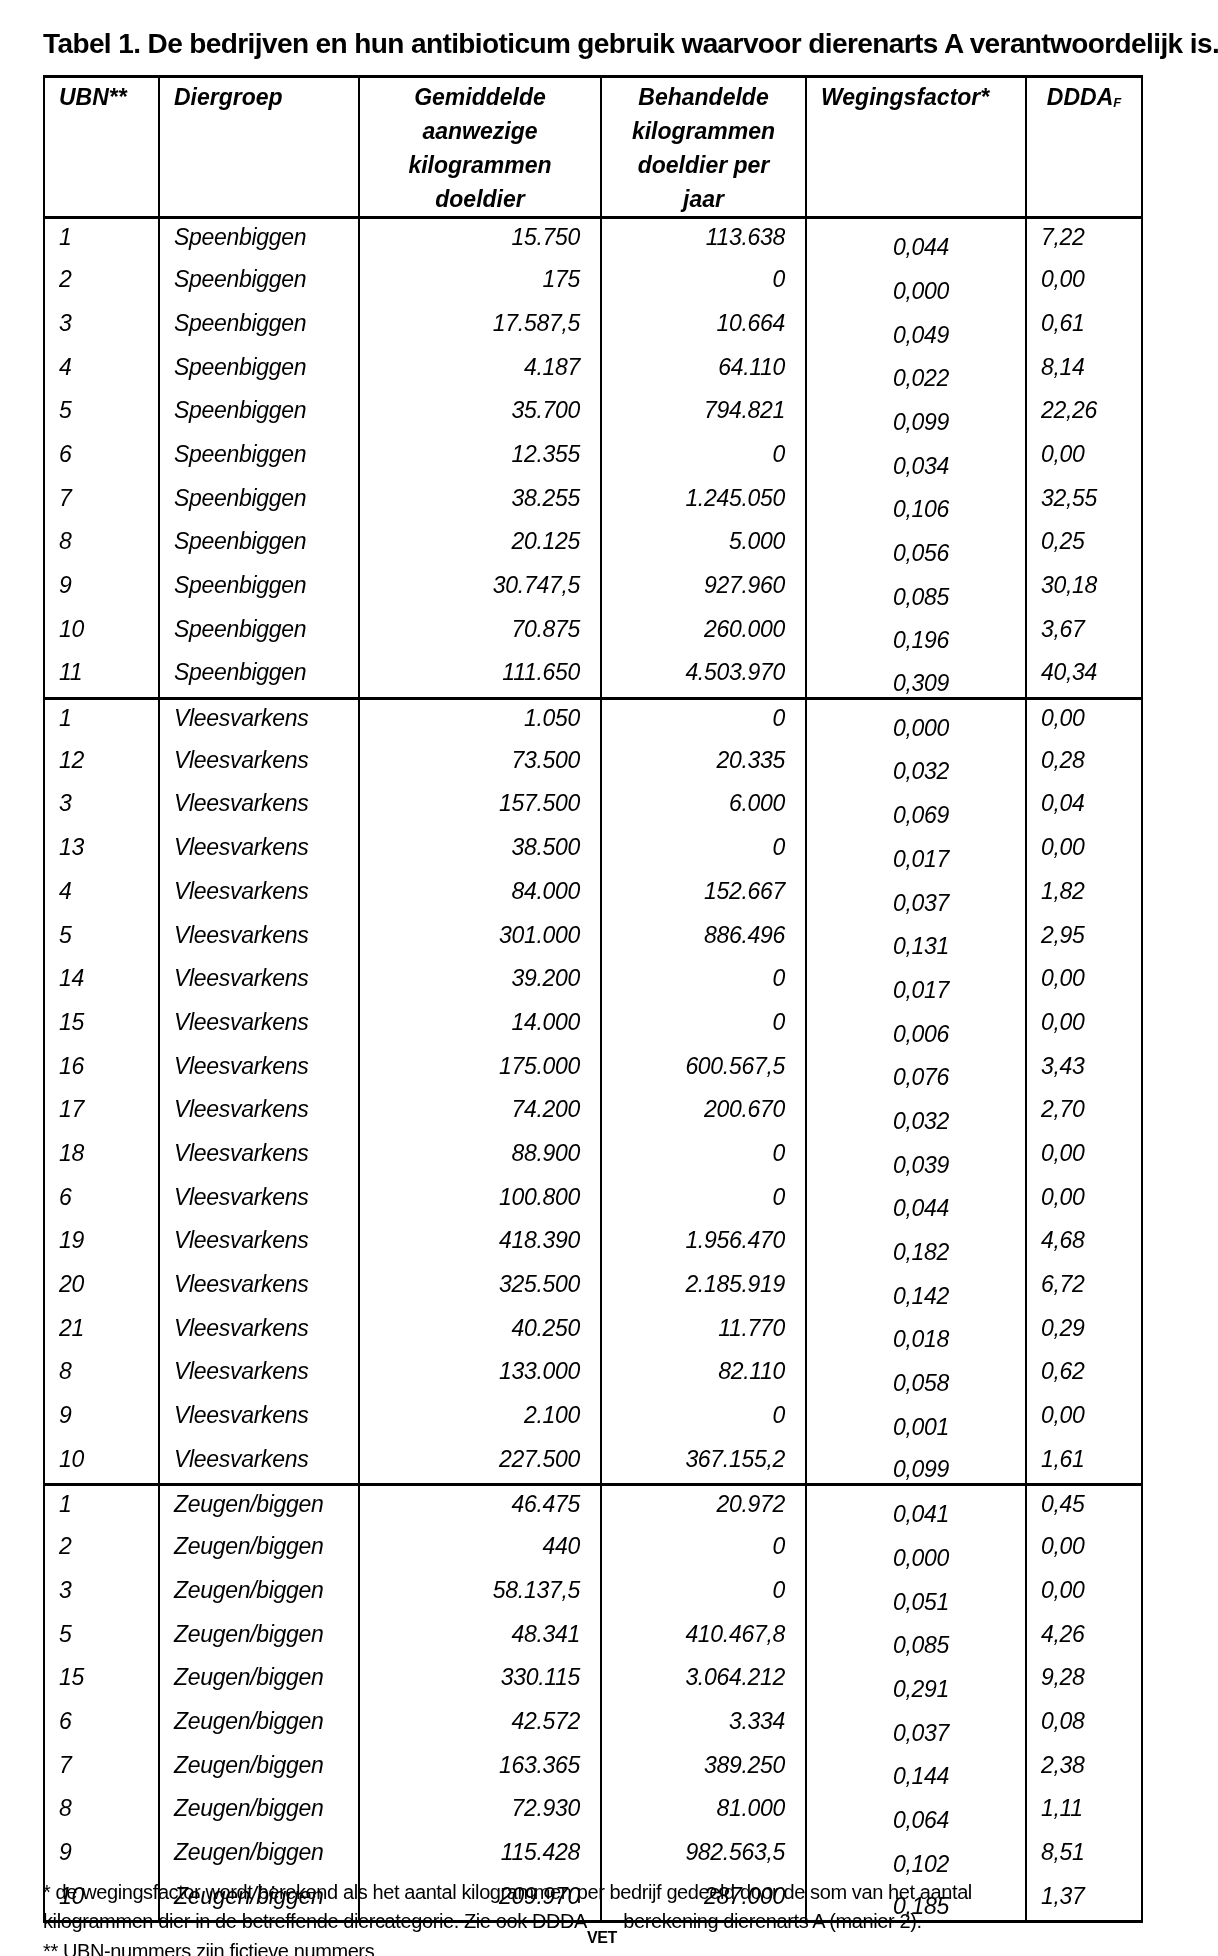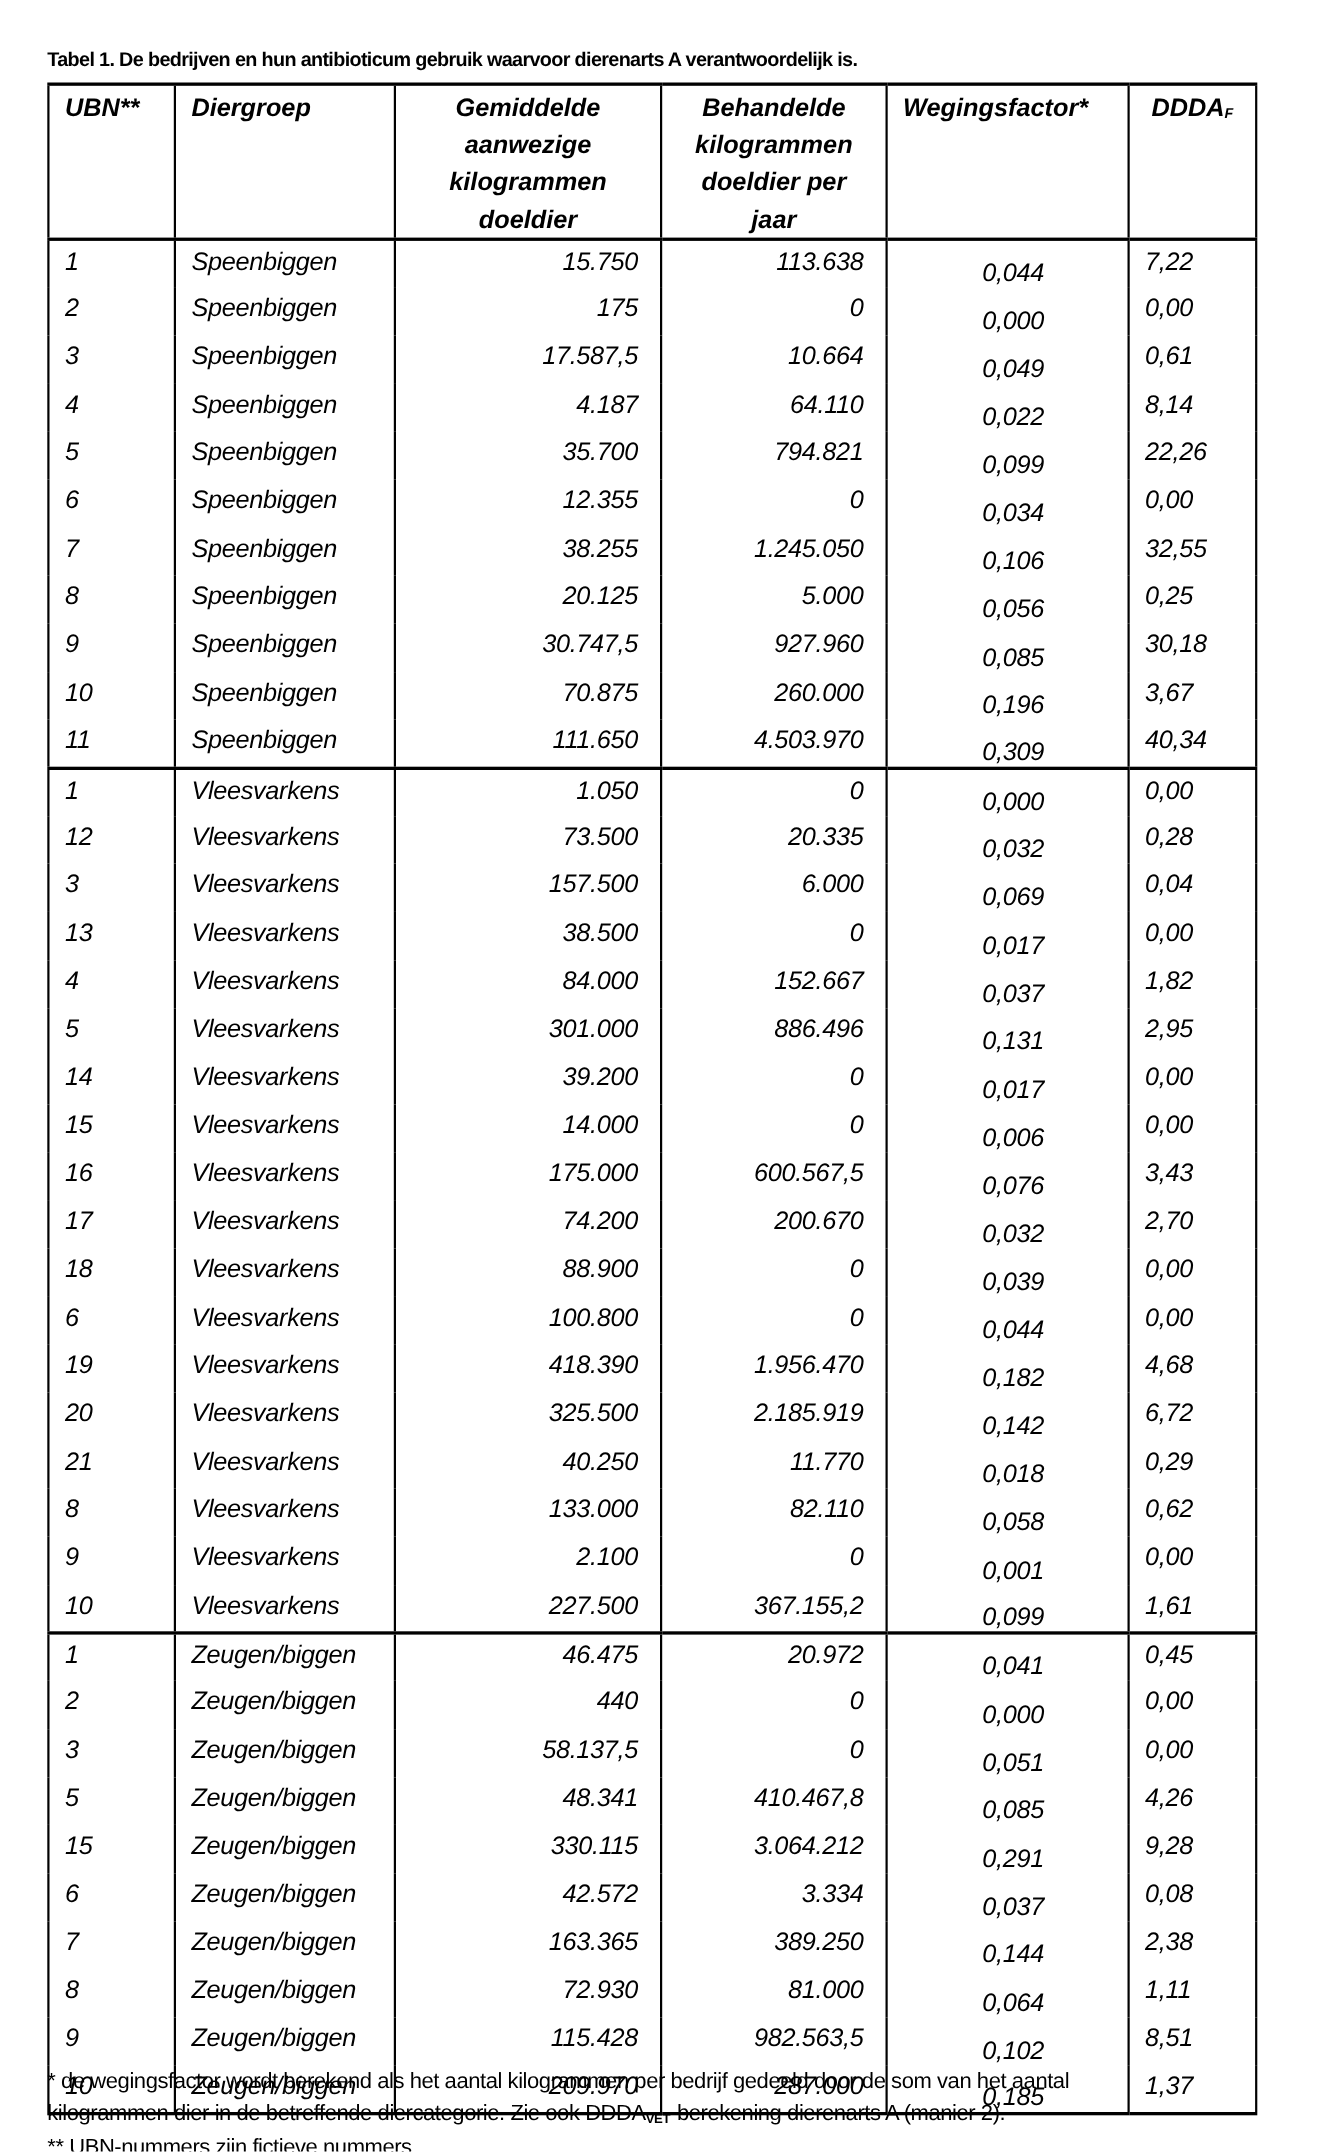--- a/index.html
+++ b/index.html
@@ -1,18 +1,18 @@
 <!DOCTYPE html>
 <html><head>
 <meta charset="utf-8">
 <style>
   html, body { margin: 0; padding: 0; background: #ffffff; }
   body { width: 1218px; height: 1956px; position: relative; overflow: hidden;
          font-family: "Liberation Sans", "DejaVu Sans", sans-serif; color: #000; }
-  .title { position: absolute; left: 43px; top: 44px; font-size: 18px; font-weight: bold;
+  .title { position: absolute; left: 43px; top: 28px; font-size: 28px; font-weight: bold;
            letter-spacing: -0.6px; white-space: nowrap; }
   table.data { position: absolute; left: 43px; top: 75px; width: 1098px;
                border-collapse: collapse; table-layout: fixed; font-size: 23px; font-style: italic; }
   table.data col.c0 { width: 115px; }
   table.data col.c1 { width: 200px; }
   table.data col.c2 { width: 242px; }
   table.data col.c3 { width: 205px; }
   table.data col.c4 { width: 220px; }
   table.data col.c5 { width: 116px; }
   table.data th, table.data td { border-left: 2px solid #000; border-right: 2px solid #000;
@@ -24,21 +24,21 @@
   table.data td { height: 43.7px; line-height: 30px; vertical-align: top; padding-top: 3px;
                   box-sizing: border-box; letter-spacing: -0.3px; }
   table.data td.num { text-align: right; padding-right: 20px; }
   table.data td.wf { text-align: center; vertical-align: bottom; padding-bottom: 0; padding-top: 0; padding-right: 4px; line-height: 28px; }
   table.data td.dd { text-align: left; padding-right: 14px; }
   table.data tr.group-start td { border-top: 3px solid #000; }
   table.data tr.last td { border-bottom: 3px solid #000; }
   .sub { font-size: 13px; vertical-align: baseline; position: relative; top: 2px; }
   .footnotes { position: absolute; left: 43px; top: 1878px; font-size: 20px; line-height: 29px;
                letter-spacing: -0.4px; white-space: nowrap; }
-  .footnotes .sub { font-size: 12px; font-weight: bold; top: 3px; margin-top: 18px; }
+  .footnotes .sub { font-size: 16px; font-weight: bold; top: 15px; margin-top: 18px; }
 </style>
 </head>
 <body>
 
 <div class="title">Tabel 1. De bedrijven en hun antibioticum gebruik waarvoor dierenarts A verantwoordelijk is.</div>
 
 <table class="data">
   <colgroup>
     <col class="c0">
       <col class="c1">

